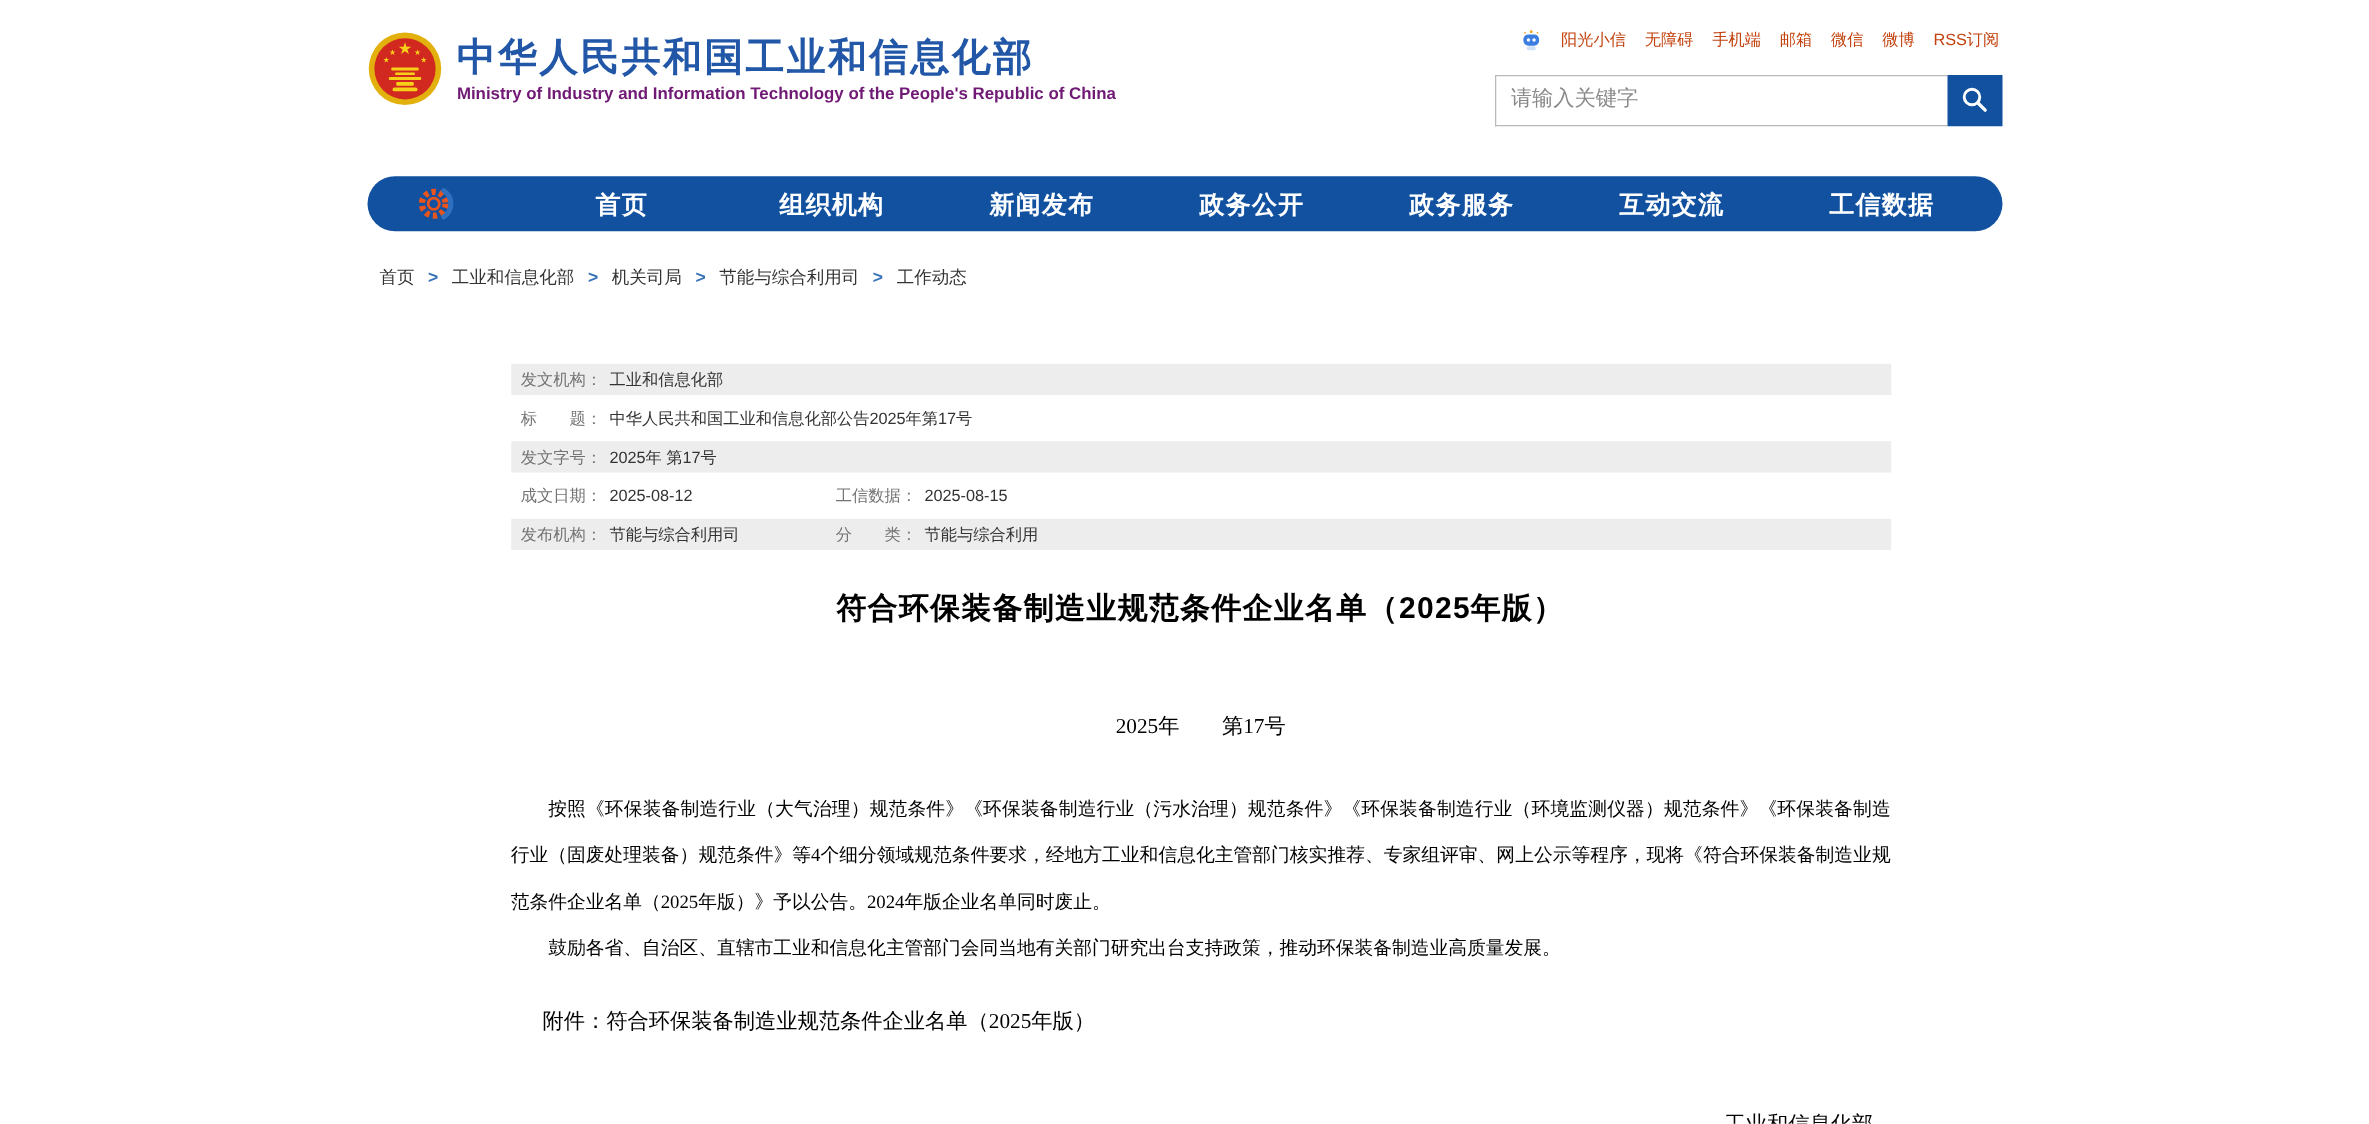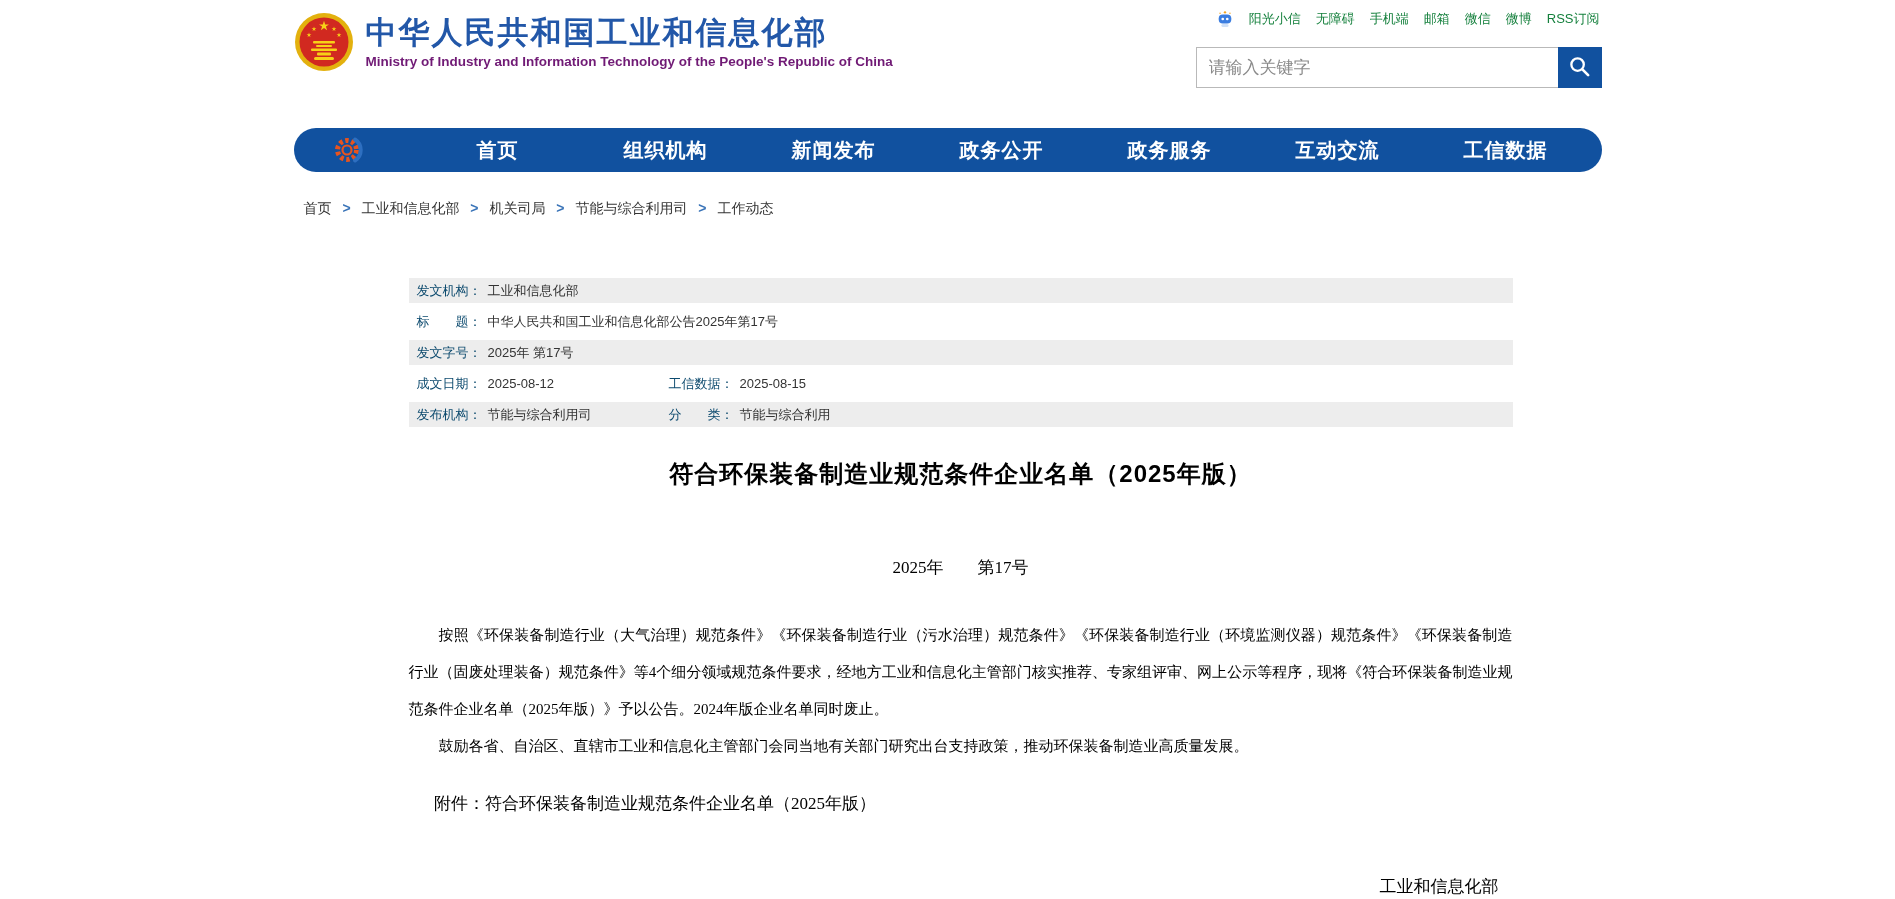--- a/index.html
+++ b/index.html
@@ -2,44 +2,44 @@
 <html><head>
 <meta charset="utf-8">
 <title>MIIT Announcement</title>
 <style>
   * { margin:0; padding:0; box-sizing:border-box; }
   html,body { background:#ffffff; }
   body {
     width:1895px; height:899px; overflow:hidden; position:relative;
     font-family:"Liberation Sans","DejaVu Sans",sans-serif; color:#333;
   }
-  .wrapper { position:relative; width:1308px; height:823px; margin:0 auto; }
+  .wrapper { position:relative; width:1308px; height:823px; margin:13px auto; }
 
   
   .brand { position:absolute; top:12px; left:0; display:flex; align-items:center; }
   .emblem { width:60px; height:60px; flex:0 0 auto; }
   .brand-text { margin-left:12px; }
   .brand-cn {
     font-size:31px; font-weight:bold; color:#2257a8; letter-spacing:2px;
     line-height:36px; font-family:"Liberation Sans","DejaVu Sans",sans-serif;
   }
   .brand-en { font-size:13.5px; font-weight:bold; color:#701a75; margin-top:3px; }
 
   .utility {
     position:absolute; top:10px; right:2px; display:flex; align-items:center;
     font-size:13px; color:#333;
   }
-  .utility a { color:#15803d; text-decoration:none; margin-left:15px; cursor:pointer; }
+  .utility a { color:#c2410c; text-decoration:none; margin-left:15px; cursor:pointer; }
   .bot-icon { display:inline-flex; margin-left:0; }
 
   .search { position:absolute; top:47px; right:0; width:406px; height:41px; display:flex; }
   .search input {
     flex:1 1 auto; height:41px; border:1px solid #b9b9b9; border-right:none;
     padding:0 12px; font-size:17px; color:#0c4a6e; outline:none;
-    font-family:Liberation Serif, serif;
+    font-family:Liberation Mono, monospace;
   }
   .search input::placeholder { color:#8a8a8a; }
   .search button {
     width:44px; height:41px; border:none; background:#11519f; cursor:pointer;
     display:flex; align-items:center; justify-content:center;
   }
 
   
   .navbar {
     position:absolute; top:128px; left:0; width:1308px; height:44px;
@@ -59,21 +59,21 @@
 
   
   .doc { position:absolute; top:278px; left:115px; width:1104px; }
 
   .meta-row {
     position:relative; height:25px; line-height:25px; margin-bottom:6px;
     font-size:13px; color:#333; padding-left:8px;
   }
   .meta-row.g { background:#ededed; }
   .m-cell2 { position:absolute; left:260px; top:0; }
-  .m-label { color:#0c4a6e; margin-right:6px; }
+  .m-label { color:#737373; margin-right:6px; }
   .m-value { color:#333; }
 
   .doc-title {
     margin-top:32px; text-align:center; font-size:24px; font-weight:bold;
     color:#000; line-height:30px; letter-spacing:1px;
     font-family:"Liberation Sans","DejaVu Sans",sans-serif;
   }
   .doc-no {
     margin-top:68px; text-align:center; font-size:17px; color:#000;
     font-family:"Liberation Serif","DejaVu Serif",serif; line-height:22px;

